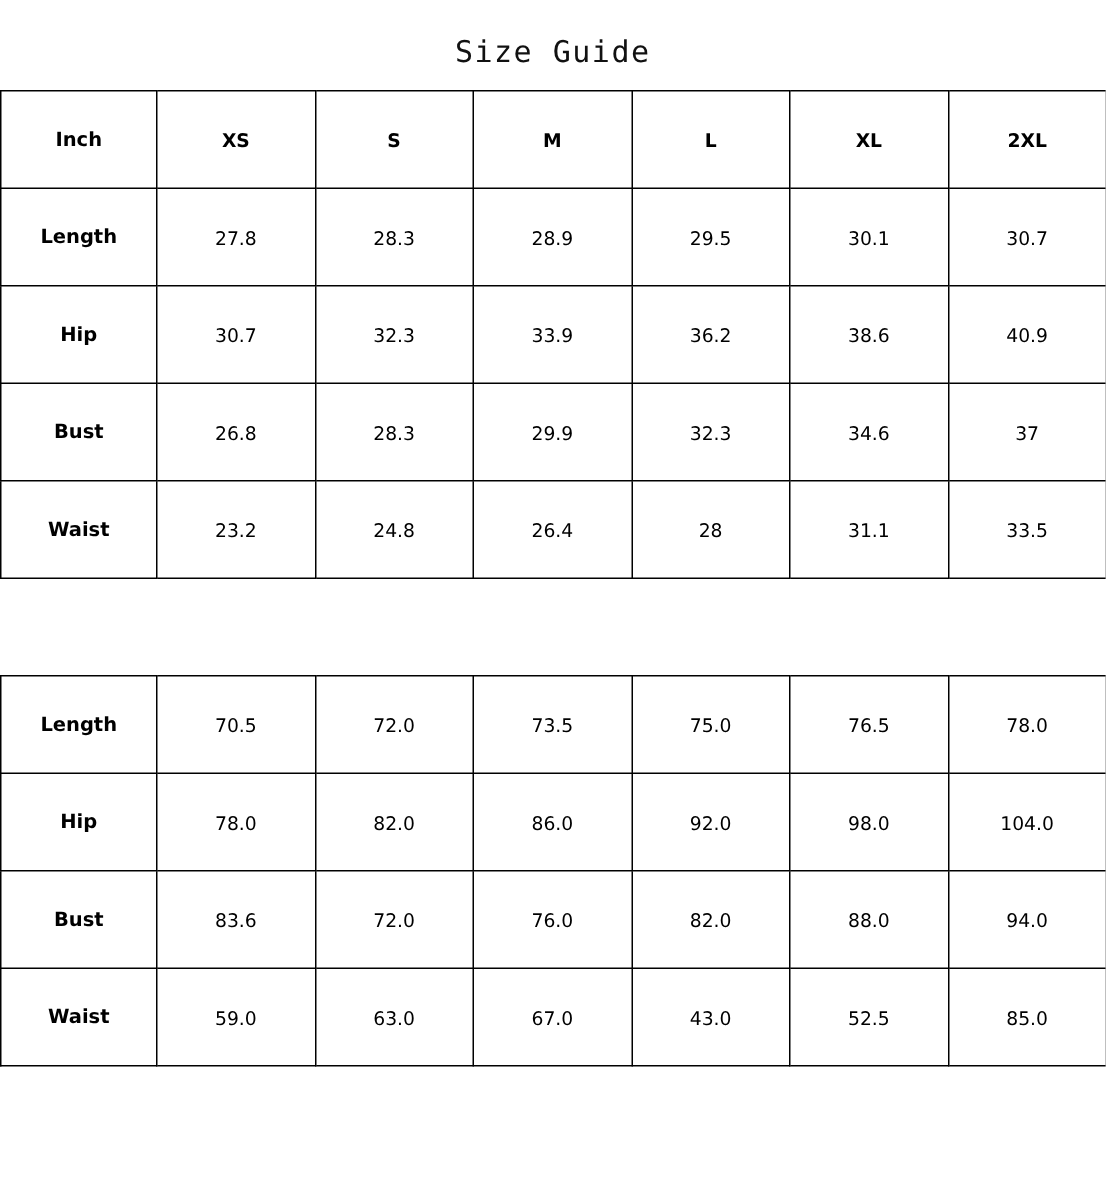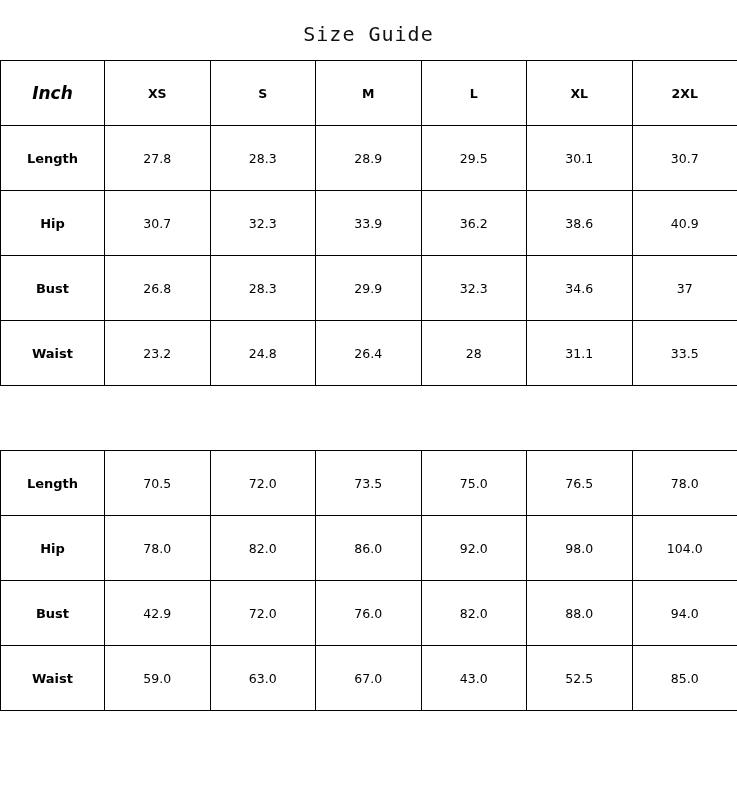--- a/index.html
+++ b/index.html
@@ -39,22 +39,21 @@
     text-align: center;
     vertical-align: middle;
     font-family: "DejaVu Sans", sans-serif;
     font-size: 12.5px;
     color: #000000;
     height: 64px;
     padding: 0;
   }
   table.size-table td.hdr-left {
     font-weight: bold;
-    font-size: 17px;
-    font-style: italic;
+    font-size: 13px;
   }
   table.size-table td.hdr-size {
     font-weight: bold;
     font-size: 12.5px;
   }
   table.size-table td.rowlabel {
     font-weight: bold;
     font-size: 13px;
     text-align: center;
   }
@@ -167,21 +166,21 @@
         <td class="rowlabel">Hip</td>
         <td>78.0</td>
         <td>82.0</td>
         <td>86.0</td>
         <td>92.0</td>
         <td>98.0</td>
         <td>104.0</td>
       </tr>
       <tr>
         <td class="rowlabel">Bust</td>
-        <td>42.9</td>
+        <td>83.6</td>
         <td>72.0</td>
         <td>76.0</td>
         <td>82.0</td>
         <td>88.0</td>
         <td>94.0</td>
       </tr>
       <tr>
         <td class="rowlabel">Waist</td>
         <td>59.0</td>
         <td>63.0</td>

